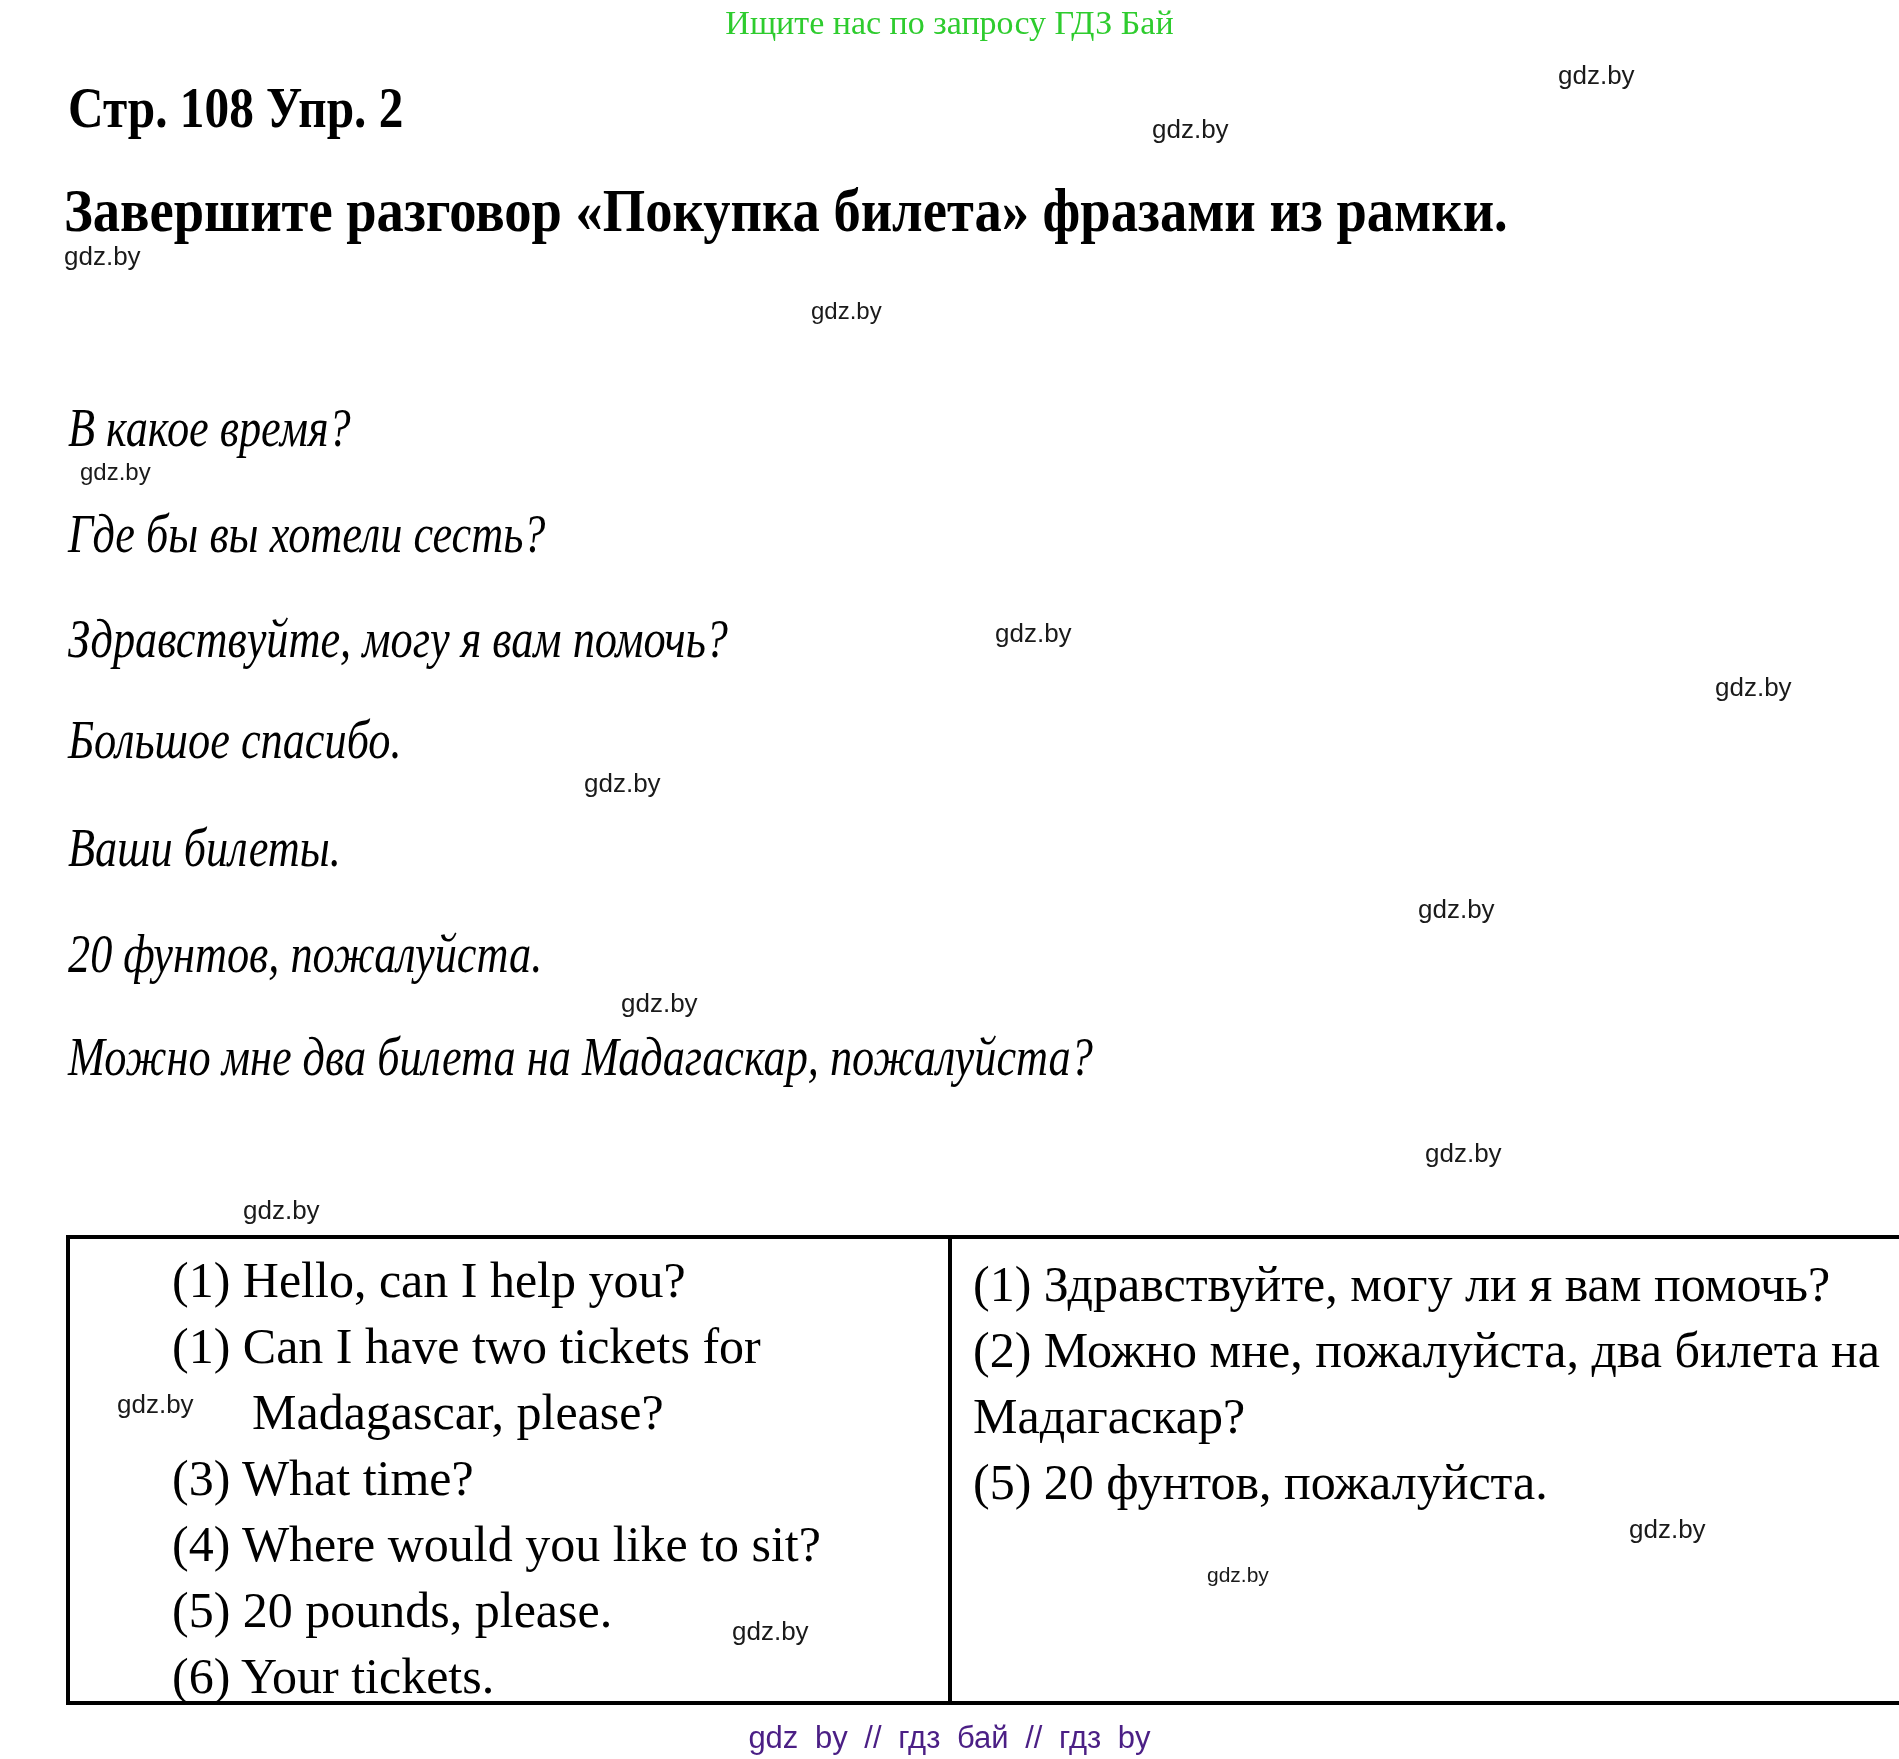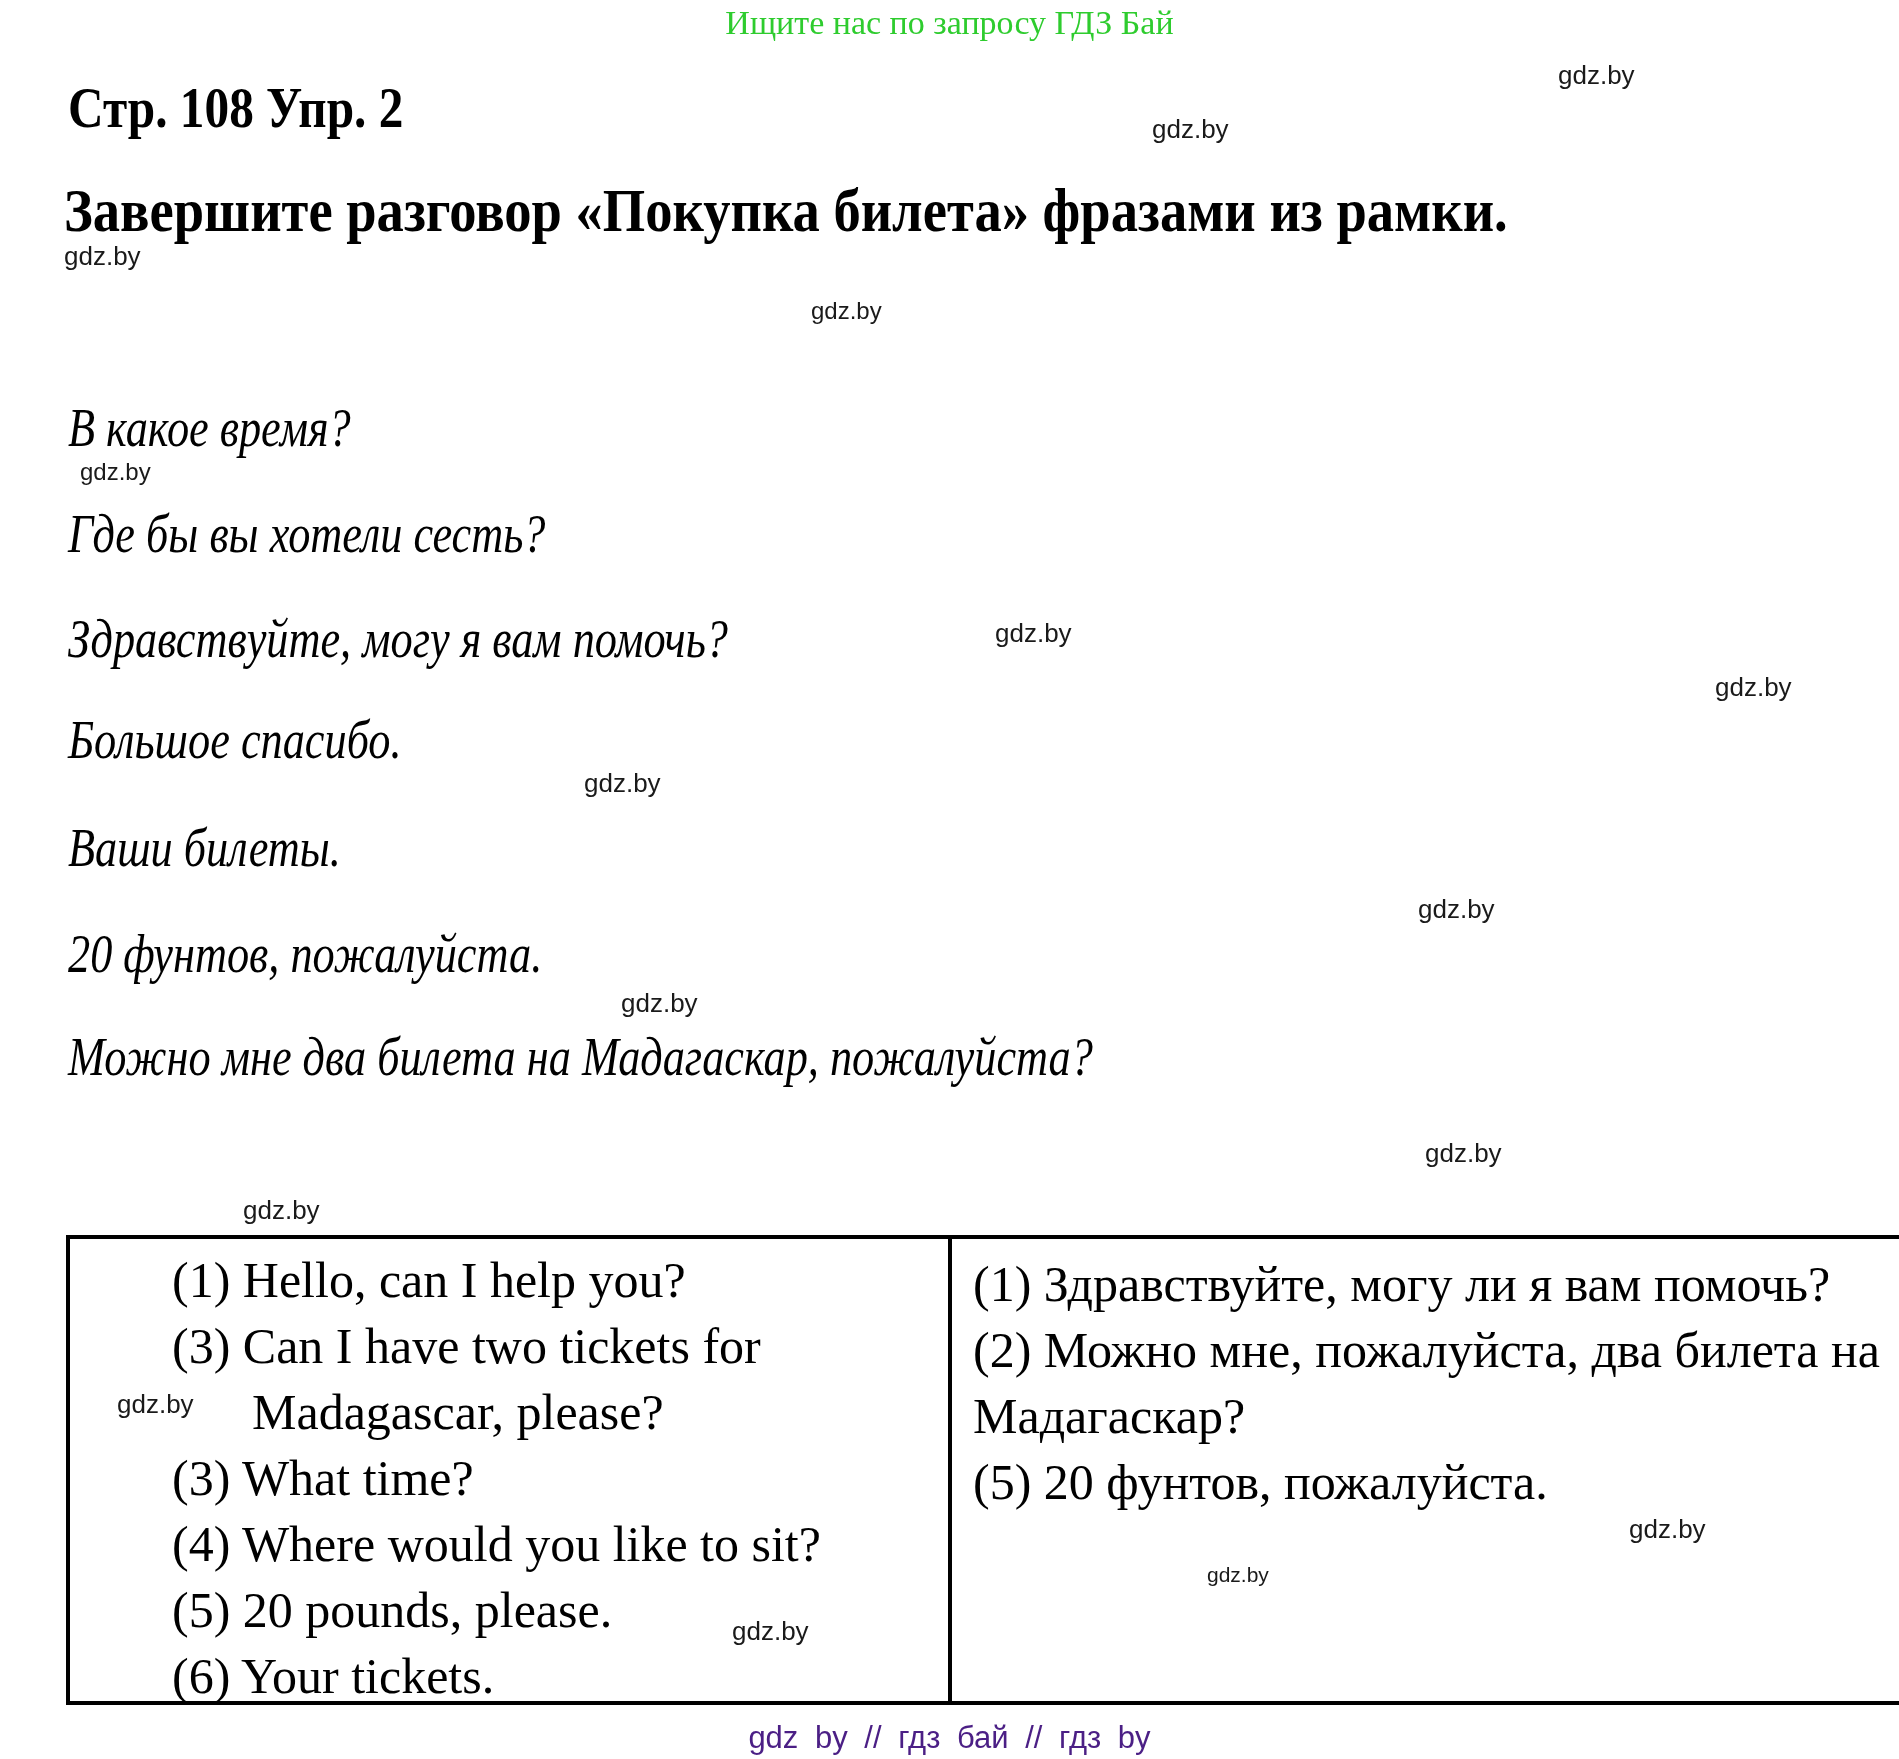--- a/index.html
+++ b/index.html
@@ -79,21 +79,21 @@
 <div class="phrase" style="top:506px">Где бы вы хотели сесть?</div>
 <div class="phrase" style="top:611px">Здравствуйте, могу я вам помочь?</div>
 <div class="phrase" style="top:712px">Большое спасибо.</div>
 <div class="phrase" style="top:820px">Ваши билеты.</div>
 <div class="phrase" style="top:926px">20 фунтов, пожалуйста.</div>
 <div class="phrase" style="top:1029px">Можно мне два билета на Мадагаскар, пожалуйста?</div>
 
 <div class="box-table">
   <div class="col col-left" id="col-left">
       <div class="t-row">(1) Hello, can I help you?</div>
-      <div class="t-row">(3) Can I have two tickets for Madagascar, please?</div>
+      <div class="t-row">(1) Can I have two tickets for Madagascar, please?</div>
       <div class="t-row">(3) What time?</div>
       <div class="t-row">(4) Where would you like to sit?</div>
       <div class="t-row">(5) 20 pounds, please.</div>
       <div class="t-row">(6) Your tickets.</div>
     </div>
   <div class="col col-right" id="col-right">
       <div class="t-row">(1) Здравствуйте, могу ли я вам помочь?</div>
       <div class="t-row">(2) Можно мне, пожалуйста, два билета на Мадагаскар?</div>
       <div class="t-row">(5) 20 фунтов, пожалуйста.</div>
     </div>

